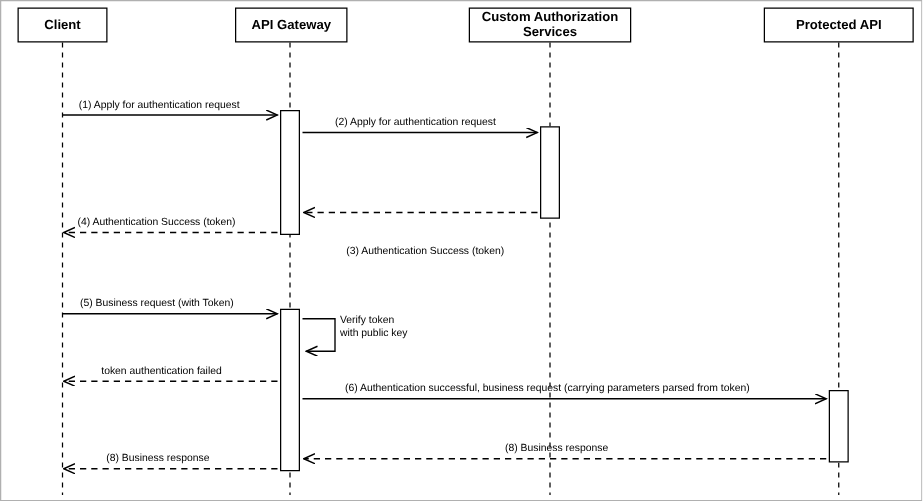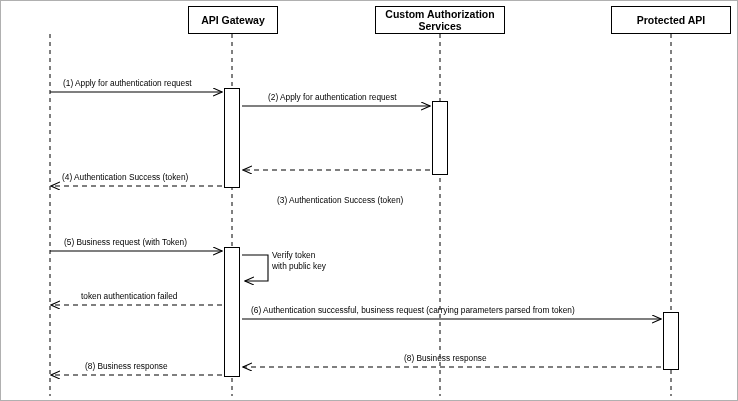--- a/index.html
+++ b/index.html
@@ -68,20 +68,23 @@
     border: 1px solid #b0b0b0;
   }
 </style>
 </head>
 <body>
 
 <div id="canvas">
 
   <div class="border-frame"></div>
 
+  <div class="lifeline-head" style="left:14px; top:6px; width:72px; height:28px;">
+    <span>Client</span>
+  </div>
 
   <div class="lifeline-head" style="left:188px; top:6px; width:90px; height:28px;align-items:center;">
     <span>API Gateway</span>
   </div>
 
   <div class="lifeline-head" style="left:375px; top:6px; width:130px; height:28px;">
     <span>Custom Authorization Services</span>
   </div>
 
   <div class="lifeline-head" style="left:611px; top:6px; width:120px; height:28px;">
@@ -126,21 +129,21 @@
   <div class="activation" style="left:432px; top:101px; width:16px; height:74px;"></div>
   <div class="activation" style="left:224px; top:247px; width:16px; height:130px;"></div>
   <div class="activation" style="left:663px; top:312px; width:16px; height:58px;"></div>
 
   <div class="msg-label" style="left:63px; top:79px;">(1) Apply for authentication request</div>
   <div class="msg-label" style="left:268px; top:93px;">(2) Apply for authentication request</div>
   <div class="msg-label" style="left:277px; top:157px;margin-top:39px;">(3) Authentication Success (token)</div>
   <div class="msg-label" style="left:62px; top:173px;">(4) Authentication Success (token)</div>
   <div class="msg-label" style="left:64px; top:238px;">(5) Business request (with Token)</div>
   <div class="msg-label" style="left:81px; top:292px;">token authentication failed</div>
-  <div class="msg-label" style="left:251px; top:306px;">(6) Authentication successful, business request (carrying parameters parsed from token)</div>
+  <div class="msg-label" style="left:276px; top:306px;">(6) Authentication successful, business request (carrying parameters parsed from token)</div>
   <div class="msg-label" style="left:404px; top:354px;">(8) Business response</div>
   <div class="msg-label" style="left:85px; top:362px;">(8) Business response</div>
 
   <div class="note" style="left:272px; top:250px; width:70px;">Verify token
 with public key</div>
 
 
 </div>
 
 </body></html>

